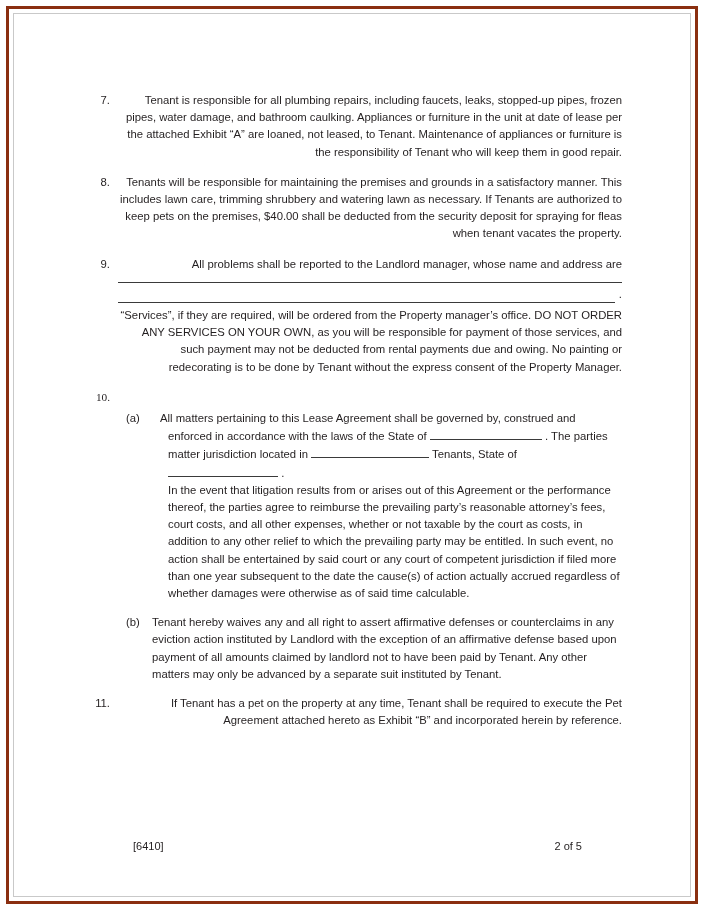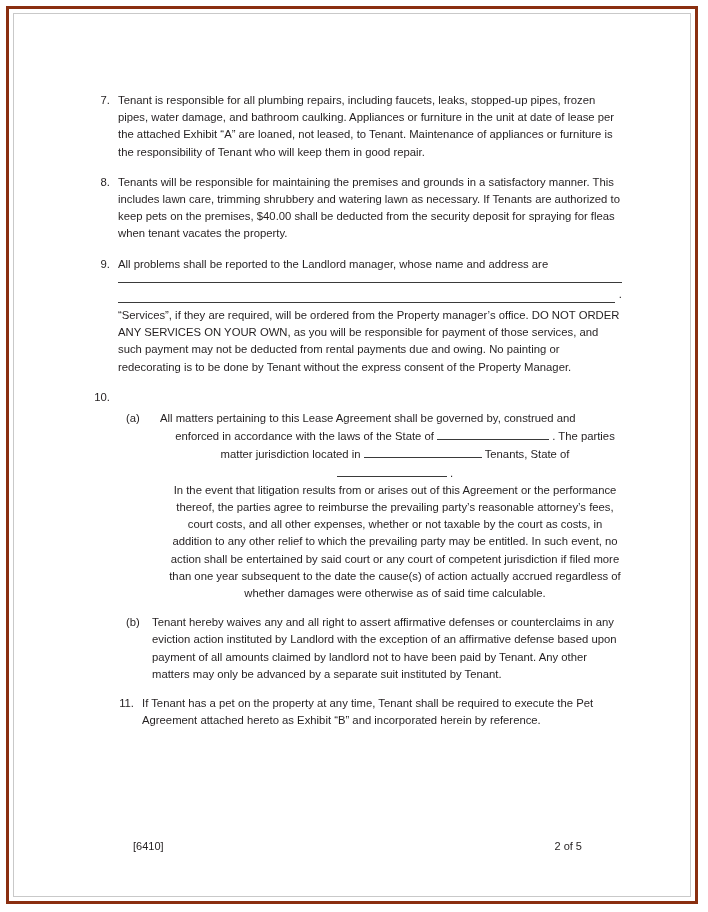--- a/index.html
+++ b/index.html
@@ -51,39 +51,39 @@
     flex: 0 0 26px;
     text-align: right;
     padding-right: 8px;
     box-sizing: border-box;
   }
   .clause .txt {
     flex: 1 1 auto;
   }
   .clause .txt p {
     margin: 0;
+    text-align: right;
   }
   .sub-list {
     margin-left: 34px;
     margin-top: 2px;
   }
   .sub-item {
     display: flex;
     margin-bottom: 12px;
   }
   .sub-item .slabel {
     width: 26px;
     flex: 0 0 26px;
   }
   .sub-item .stxt {
     flex: 1 1 auto;
   }
   .sub-item .stxt .hang {
     margin-left: 16px;
-    text-align: center;
   }
   .sub-item .stxt .hang0 {
     margin-left: 8px;
   }
   .blank {
     display: inline-block;
     border-bottom: 1px solid #3a3a3a;
     vertical-align: baseline;
     height: 12px;
   }
@@ -154,21 +154,21 @@
           <p>All problems shall be reported to the Landlord manager, whose name and address are</p>
           <div class="rule-line"></div>
           <div class="line-row">
             <span class="grow"></span>
             <span>.</span>
           </div>
           <p style="margin-top:4px;">“Services”, if they are required, will be ordered from the Property manager’s office. DO NOT ORDER ANY SERVICES ON YOUR OWN, as you will be responsible for payment of those services, and such payment may not be deducted from rental payments due and owing. No painting or redecorating is to be done by Tenant without the express consent of the Property Manager.</p>
         </div>
       </div>
 
-      <div class="clause" style="margin-bottom:4px;">
+      <div class="clause" style="margin-bottom:4px;font-family:Liberation Serif, serif;">
         <div class="num">10.</div>
         <div class="txt"></div>
       </div>
 
       <div class="sub-list">
 
         <div class="sub-item">
           <div class="slabel">(a)</div>
           <div class="stxt">
             <div class="hang0">All  matters pertaining to this Lease Agreement shall be governed by, construed and</div>
@@ -190,21 +190,21 @@
 
         <div class="sub-item">
           <div class="slabel">(b)</div>
           <div class="stxt">
             <div>Tenant hereby waives any and all right to assert affirmative defenses or counterclaims in any eviction action instituted by Landlord with the exception of an affirmative defense based upon payment of all amounts claimed by landlord not to have been paid by Tenant. Any other matters may only be advanced by a separate suit instituted by Tenant.</div>
           </div>
         </div>
 
       </div>
 
-      <div class="clause" style="margin-top:6px;margin-left:24px;">
+      <div class="clause" style="margin-top:6px;">
         <div class="num">11.</div>
         <div class="txt">
           <p>If Tenant has a pet on the property at any time, Tenant shall be required to execute the Pet Agreement attached hereto as Exhibit “B” and incorporated herein by reference.</p>
         </div>
       </div>
 
     </div>
 
     <div class="footer">
       <span class="left">[6410]</span>

